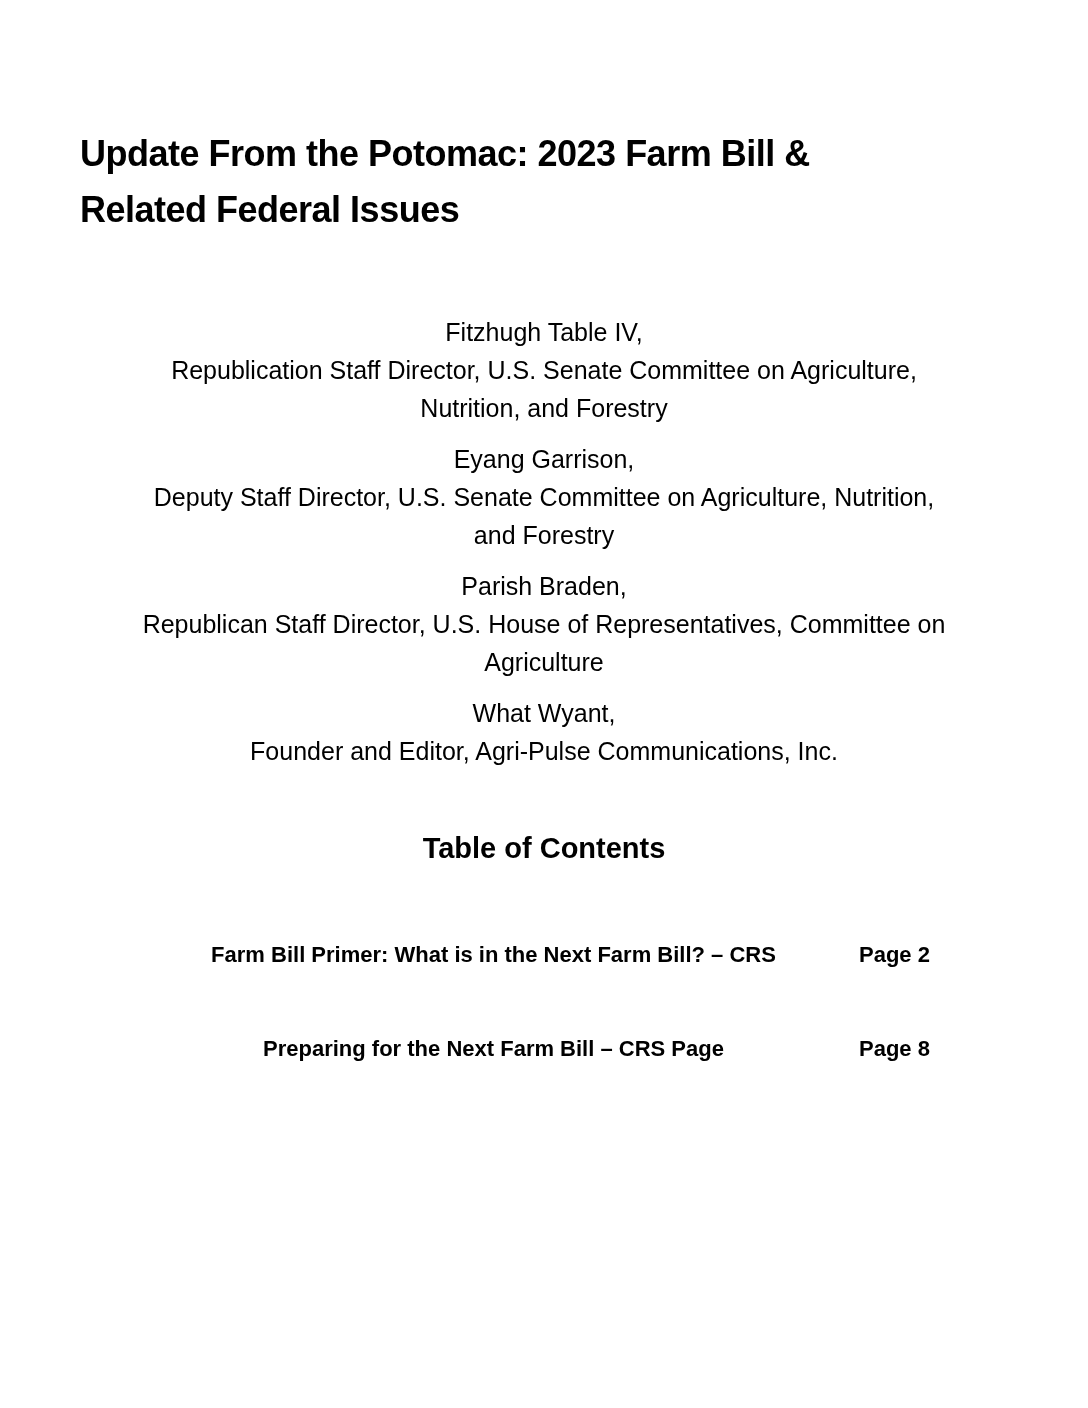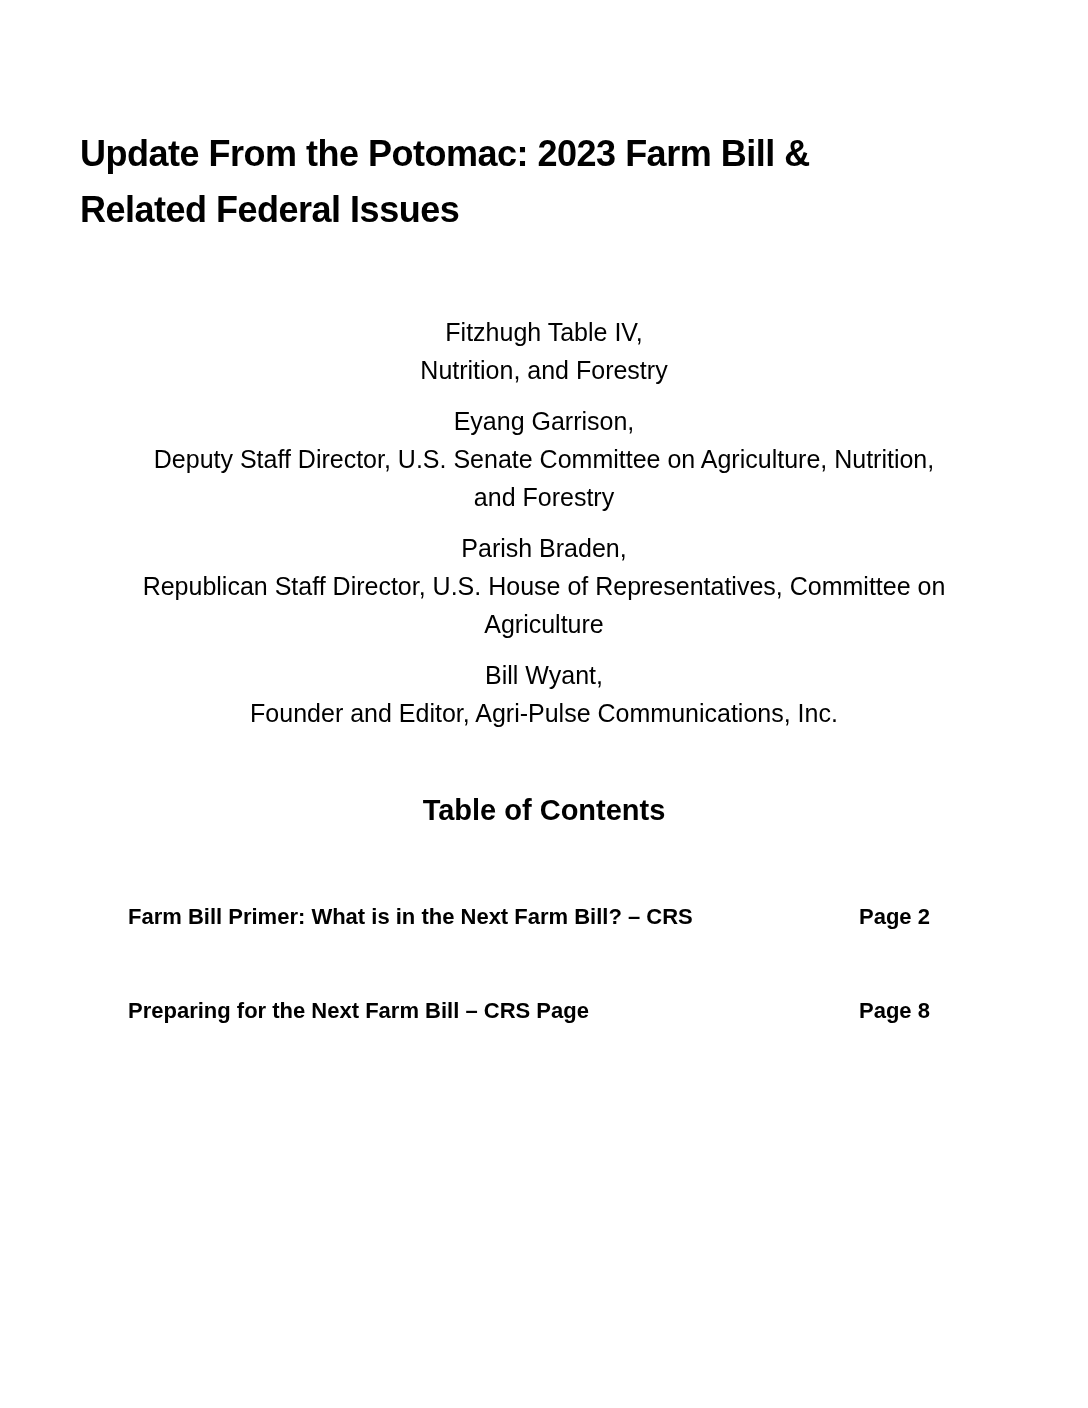--- a/index.html
+++ b/index.html
@@ -49,58 +49,59 @@
     display: flex;
     align-items: flex-start;
     margin: 0 110px 64px 128px;
     font-weight: bold;
     font-size: 22px;
     line-height: 30px;
   }
   .toc-entry-title {
     width: 731px;
     flex: 0 0 731px;
-    text-align: left;
+    text-align: center;
   }
   .toc-entry-page {
     text-align: right;
     white-space: nowrap;
   }
 </style>
 </head>
 <body>
 
 <div class="page">
 
   <div class="doc-title">
     <div>Update From the Potomac: 2023 Farm Bill &amp;</div>
     <div>Related Federal Issues</div>
   </div>
 
   <div class="speakers">
 
     <div class="speaker-block">
       <div>Fitzhugh Table IV,</div>
+      <div>Republication Staff Director, U.S. Senate Committee on Agriculture,</div>
       <div>Nutrition, and Forestry</div>
     </div>
 
     <div class="speaker-block">
       <div>Eyang Garrison,</div>
       <div>Deputy Staff Director, U.S. Senate Committee on Agriculture, Nutrition,</div>
       <div>and Forestry</div>
     </div>
 
     <div class="speaker-block">
       <div>Parish Braden,</div>
       <div>Republican Staff Director, U.S. House of Representatives, Committee on</div>
       <div>Agriculture</div>
     </div>
 
     <div class="speaker-block">
-      <div>Bill Wyant,</div>
+      <div>What Wyant,</div>
       <div>Founder and Editor, Agri-Pulse Communications, Inc.</div>
     </div>
 
   </div>
 
   <div class="toc-heading">Table of Contents</div>
 
   <div class="toc-entries">
 
     <div class="toc-row">

